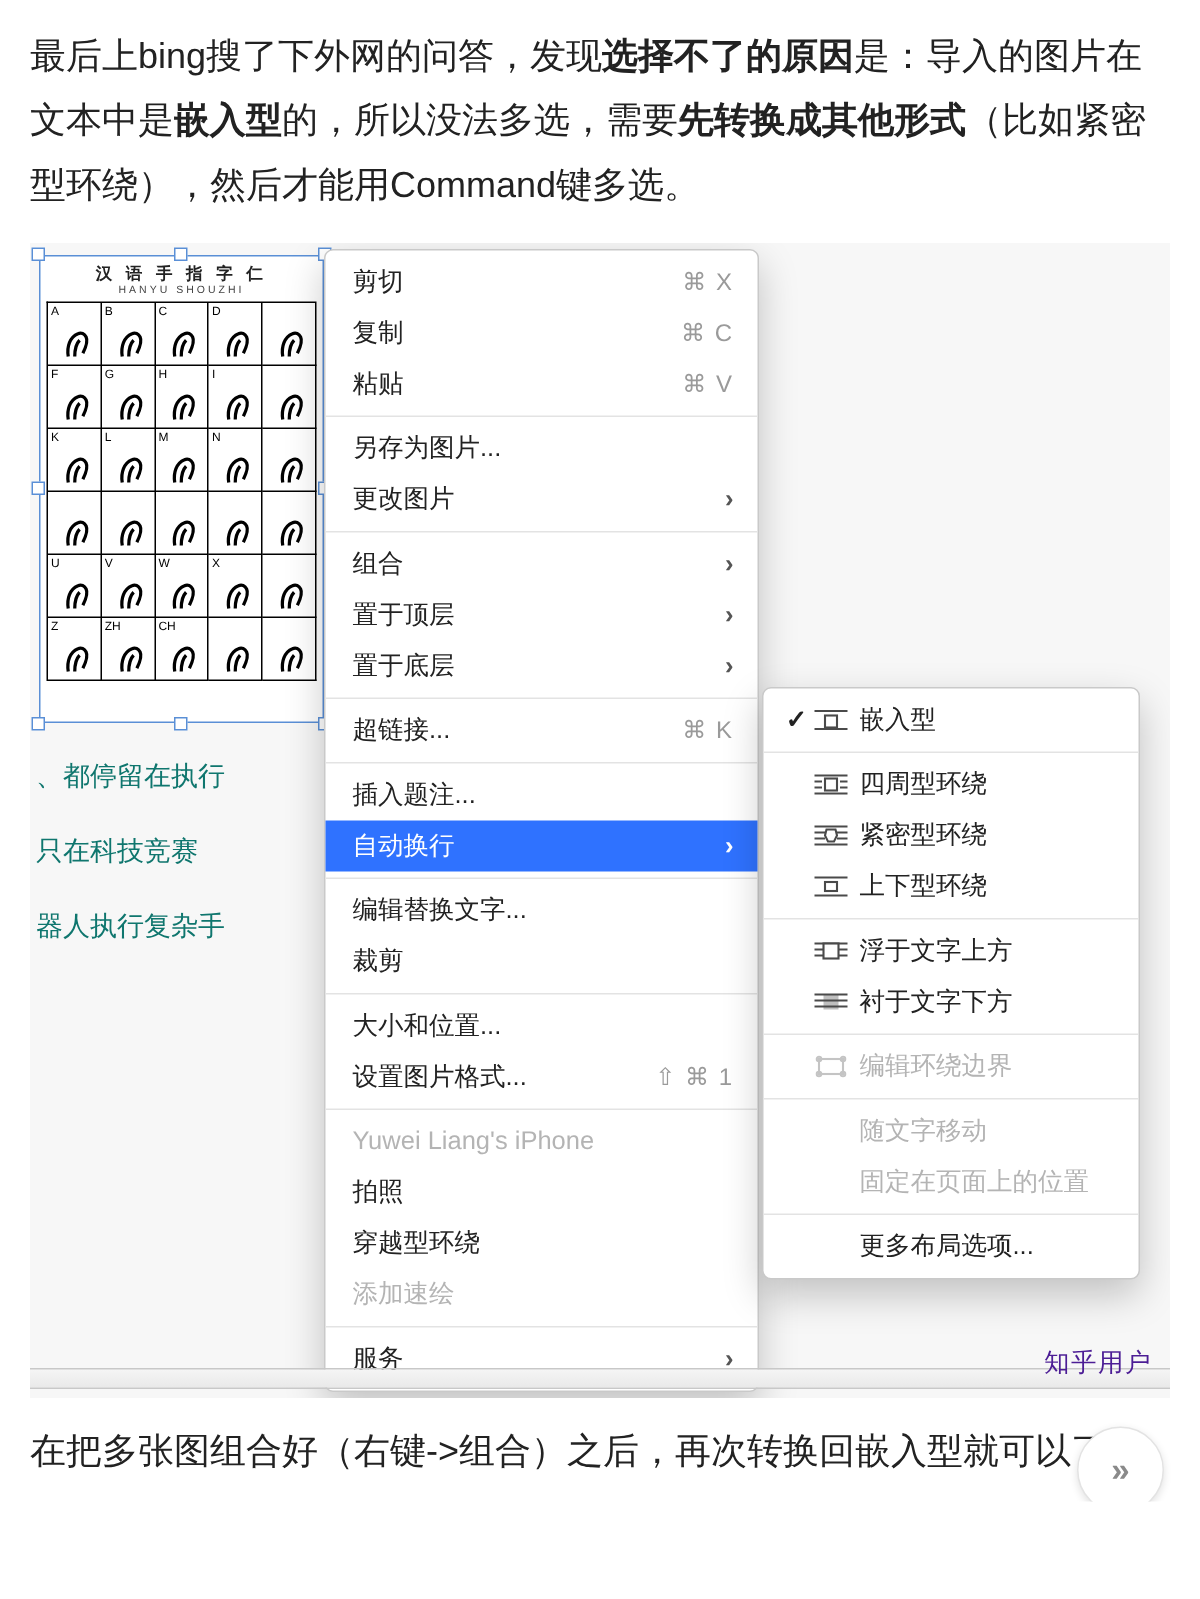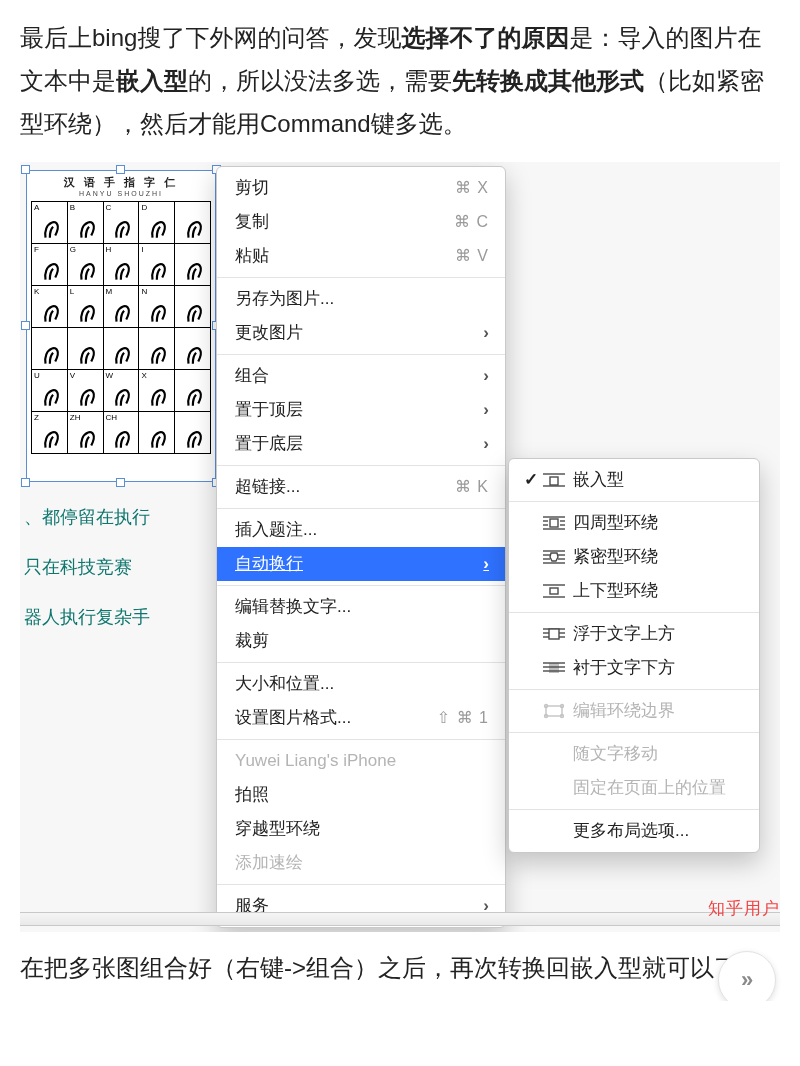--- a/index.html
+++ b/index.html
@@ -45,34 +45,34 @@
   
   .menu {
     position: absolute; background: #fff; border: 1px solid #c9c9c9;
     border-radius: 6px; box-shadow: 0 10px 26px rgba(0,0,0,.22);
     font-size: 17px; color: #222; padding: 4px 0;
   }
   .menu .item { display:flex; align-items:center; height:34px; padding:0 16px 0 18px; white-space:nowrap; }
   .menu .item .sc { margin-left:auto; color:#9a9a9a; font-size:16px; letter-spacing:1px;}
   .menu .item .chev { margin-left:auto; color:#555; font-weight:700;}
   .menu .sep { height:1px; background:#e3e3e3; margin:4px 0; }
-  .menu .item.hl { background:#2f72ff; color:#fff;text-decoration:underline; }
+  .menu .item.hl { background:#2f72ff; color:#fff; }
   .menu .item.hl .chev { color:#fff; }
   .menu .item.dis { color:#b4b4b4; }
 
   
   .submenu .item { padding-left:12px; }
   .submenu .chk { width:20px; text-align:center; color:#222; font-weight:700; }
   .submenu .ic { width:26px; height:18px; margin-right:6px; display:flex; align-items:center; justify-content:center; }
   .submenu .ic svg{width:24px;height:16px;stroke:#4a4a4a;stroke-width:1.4;fill:none}
   .submenu .item.dis .ic svg{stroke:#c4c4c4}
   .submenu .item.dis .chk{color:#c4c4c4}
   .submenu .lbl{flex:0 0 auto}
 
-  .watermark{position:absolute;right:0;bottom:12px;color:#ef4444;font-size:17px;letter-spacing:1px}
+  .watermark{position:absolute;right:12px;bottom:12px;color:#4c1d95;font-size:17px;letter-spacing:1px}
 
   .fab{
     position:absolute; right:24px; bottom:-8px; width:58px;height:58px;border-radius:50%;
     background:#fff;border:1px solid #e3e3e3;box-shadow:0 2px 6px rgba(0,0,0,.12);
     display:flex;align-items:center;justify-content:center;color:#8a8a8a;font-size:22px;font-weight:600;
   }
 
   .wrap-rel{position:relative}
 </style>
 </head>

